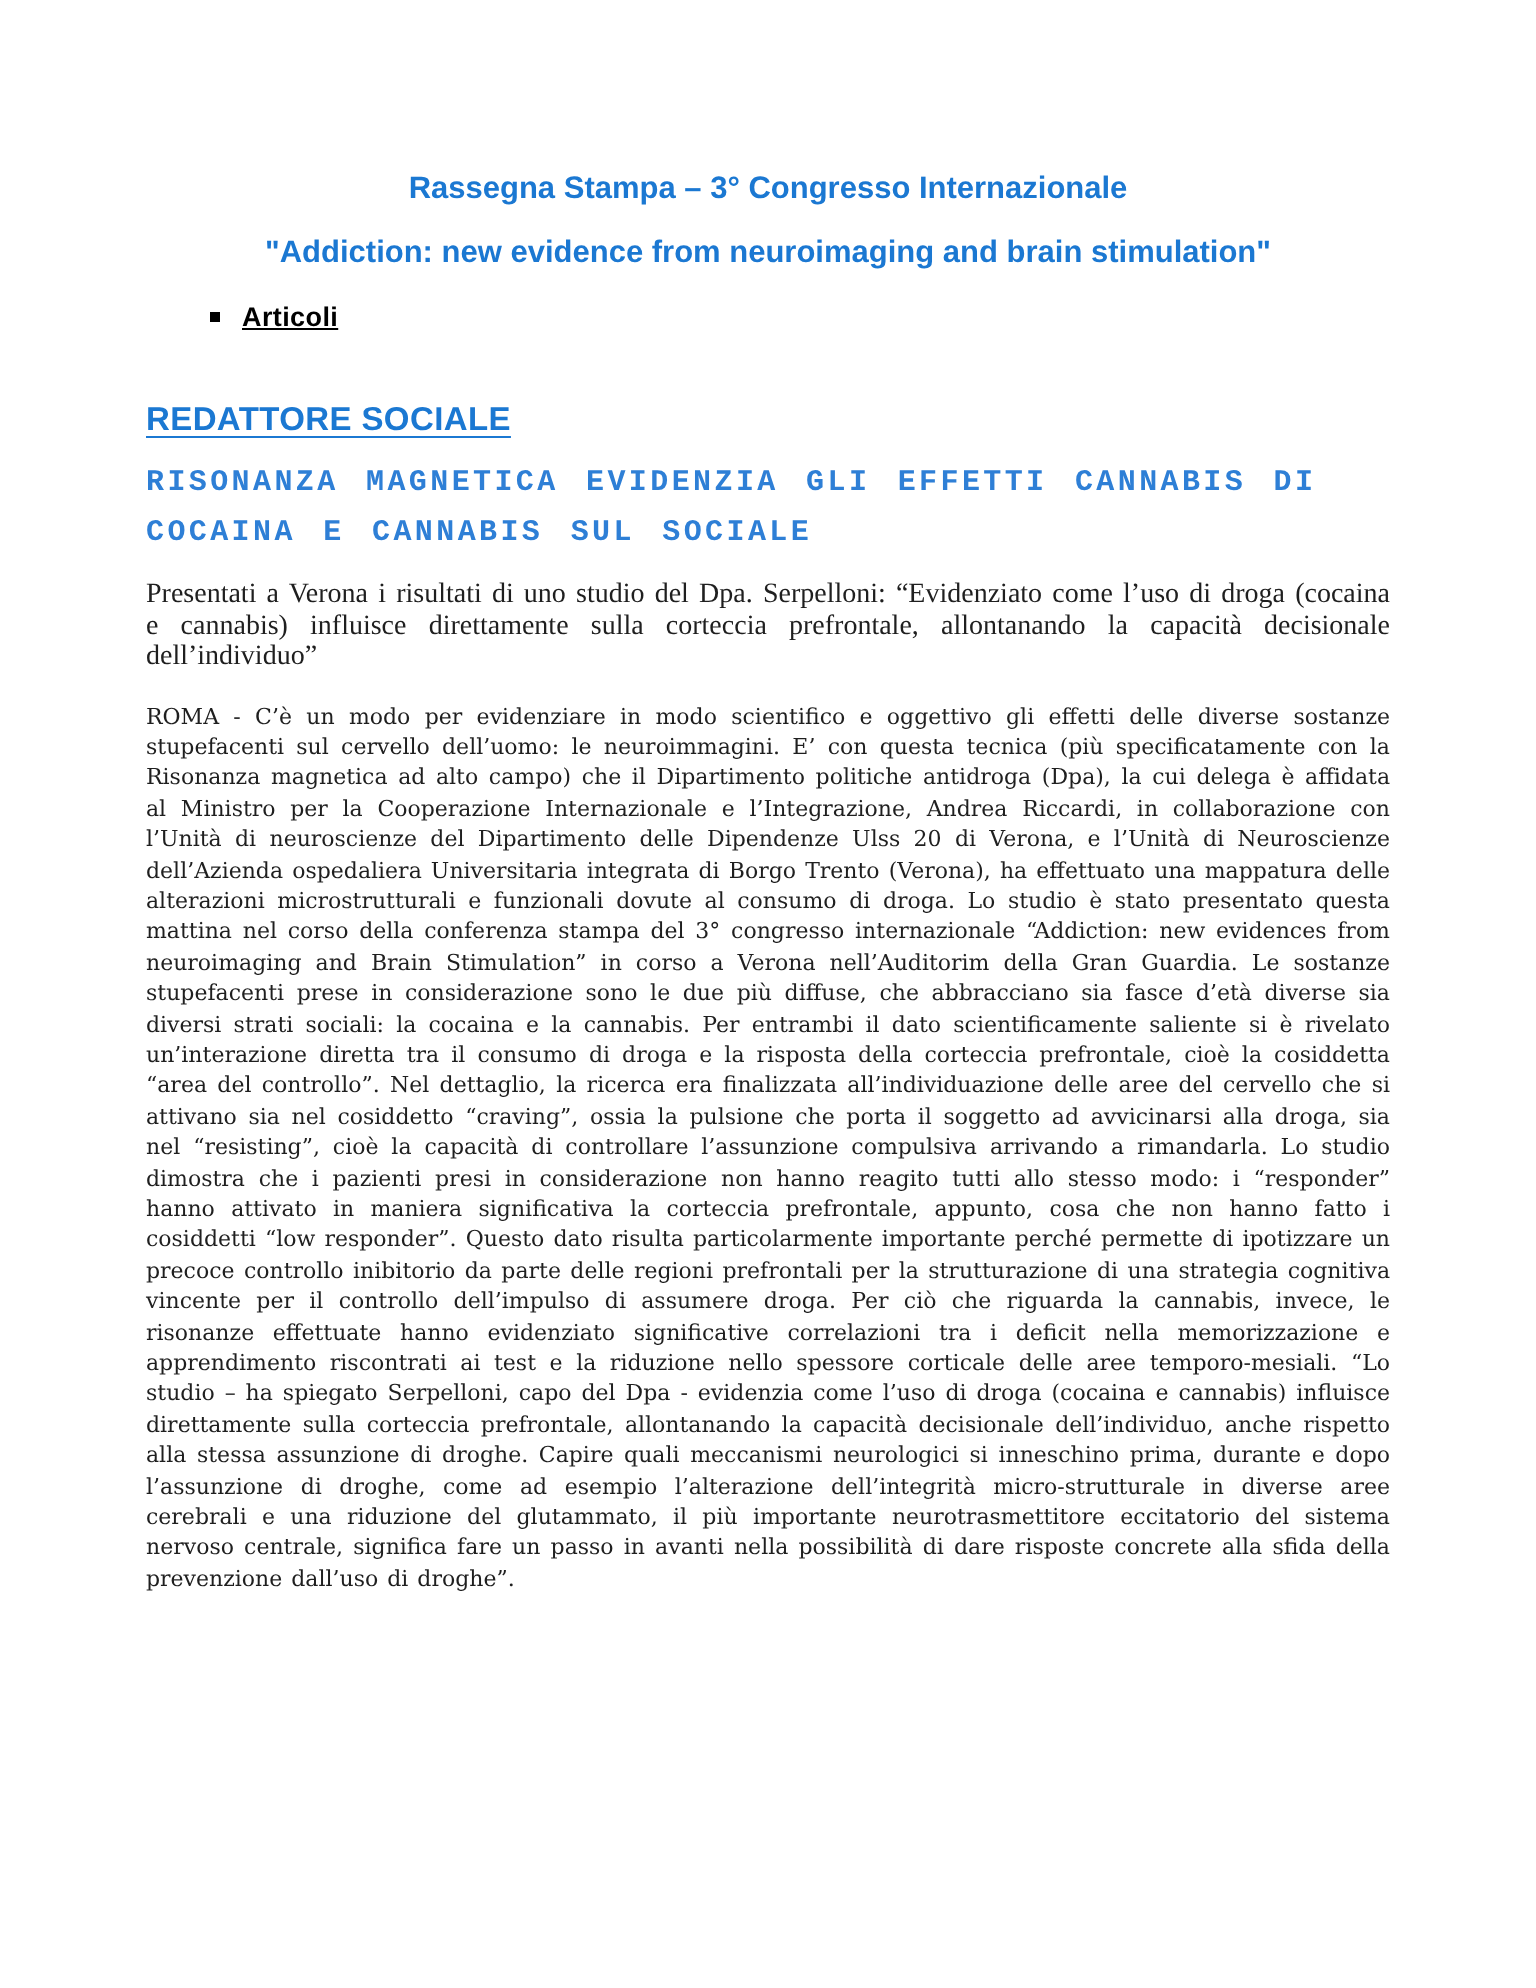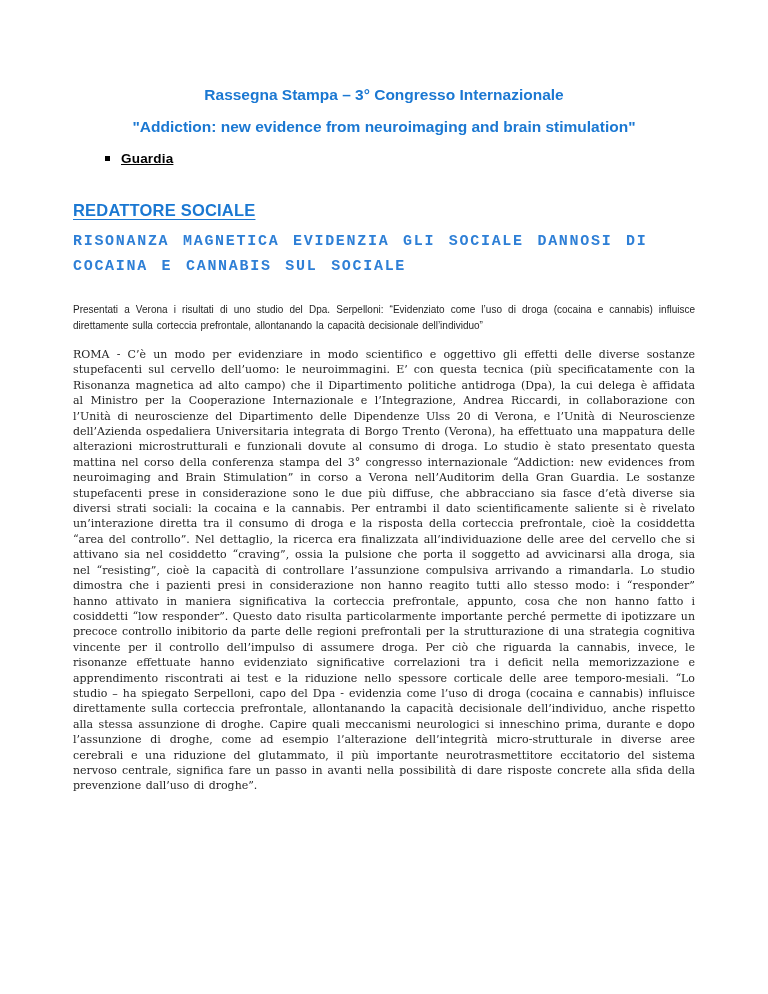--- a/index.html
+++ b/index.html
@@ -81,23 +81,23 @@
     margin-top: 9px;
     font-family: "Liberation Mono", "DejaVu Sans Mono", monospace;
     font-size: 15px;
     font-weight: bold;
     line-height: 25px;
     letter-spacing: 1.7px;
     word-spacing: 3px;
     color: var(--article-blue);
   }
   .lead-paragraph {
-    margin-top: 23px;
-    font-family: Liberation Sans, sans-serif;
-    font-size: 10px;
+    margin-top: 11px;
+    font-family: Liberation Serif, serif;
+    font-size: 14px;
     line-height: 15.5px;
     text-align: justify;
     color: var(--text-color);
     word-spacing: 1px;
   }
   .body-paragraph {
     margin-top: 14px;
     font-family: "DejaVu Serif", "Liberation Serif", serif;
     font-size: 11px;
     line-height: 15.4px;
@@ -110,28 +110,28 @@
 <body>
 
 <div class="page">
 
   <h1 class="doc-title">Rassegna Stampa – 3° Congresso Internazionale</h1>
 
   <h2 class="doc-subtitle">"Addiction: new evidence from neuroimaging and brain stimulation"</h2>
 
   <div class="bullet-row">
     <span class="square-bullet"></span>
-    <span class="bullet-label">Guardia</span>
+    <span class="bullet-label">Articoli</span>
   </div>
 
   <h3 class="source-heading">REDATTORE SOCIALE</h3>
 
 
   <h4 class="article-title">
-    <span>RISONANZA MAGNETICA EVIDENZIA GLI SOCIALE DANNOSI DI</span><br>
+    <span>RISONANZA MAGNETICA EVIDENZIA GLI EFFETTI CANNABIS DI</span><br>
     <span>COCAINA E CANNABIS SUL SOCIALE</span>
   </h4>
 
   <p class="lead-paragraph">Presentati a Verona i risultati di uno studio del Dpa. Serpelloni: “Evidenziato come l’uso di droga (cocaina e cannabis) influisce direttamente sulla corteccia prefrontale, allontanando la capacità decisionale dell’individuo”</p>
 
   <p class="body-paragraph">ROMA - C’è un modo per evidenziare in modo scientifico e oggettivo gli effetti delle diverse sostanze stupefacenti sul cervello dell’uomo: le neuroimmagini. E’ con questa tecnica (più specificatamente con la Risonanza magnetica ad alto campo) che il Dipartimento politiche antidroga (Dpa), la cui delega è affidata al Ministro per la Cooperazione Internazionale e l’Integrazione, Andrea Riccardi, in collaborazione con l’Unità di neuroscienze del Dipartimento delle Dipendenze Ulss 20 di Verona, e l’Unità di Neuroscienze dell’Azienda ospedaliera Universitaria integrata di Borgo Trento (Verona), ha effettuato una mappatura delle alterazioni microstrutturali e funzionali dovute al consumo di droga. Lo studio è stato presentato questa mattina nel corso della conferenza stampa del 3° congresso internazionale “Addiction: new evidences from neuroimaging and Brain Stimulation” in corso a Verona nell’Auditorim della Gran Guardia. Le sostanze stupefacenti prese in considerazione sono le due più diffuse, che abbracciano sia fasce d’età diverse sia diversi strati sociali: la cocaina e la cannabis. Per entrambi il dato scientificamente saliente si è rivelato un’interazione diretta tra il consumo di droga e la risposta della corteccia prefrontale, cioè la cosiddetta “area del controllo”. Nel dettaglio, la ricerca era finalizzata all’individuazione delle aree del cervello che si attivano sia nel cosiddetto “craving”, ossia la pulsione che porta il soggetto ad avvicinarsi alla droga, sia nel “resisting”, cioè la capacità di controllare l’assunzione compulsiva arrivando a rimandarla. Lo studio dimostra che i pazienti presi in considerazione non hanno reagito tutti allo stesso modo: i “responder” hanno attivato in maniera significativa la corteccia prefrontale, appunto, cosa che non hanno fatto i cosiddetti “low responder”. Questo dato risulta particolarmente importante perché permette di ipotizzare un precoce controllo inibitorio da parte delle regioni prefrontali per la strutturazione di una strategia cognitiva vincente per il controllo dell’impulso di assumere droga. Per ciò che riguarda la cannabis, invece, le risonanze effettuate hanno evidenziato significative correlazioni tra i deficit nella memorizzazione e apprendimento riscontrati ai test e la riduzione nello spessore corticale delle aree temporo-mesiali. “Lo studio – ha spiegato Serpelloni, capo del Dpa - evidenzia come l’uso di droga (cocaina e cannabis) influisce direttamente sulla corteccia prefrontale, allontanando la capacità decisionale dell’individuo, anche rispetto alla stessa assunzione di droghe. Capire quali meccanismi neurologici si inneschino prima, durante e dopo l’assunzione di droghe, come ad esempio l’alterazione dell’integrità micro-strutturale in diverse aree cerebrali e una riduzione del glutammato, il più importante neurotrasmettitore eccitatorio del sistema nervoso centrale, significa fare un passo in avanti nella possibilità di dare risposte concrete alla sfida della prevenzione dall’uso di droghe”.</p>
 
 </div>
 
 </body></html>

